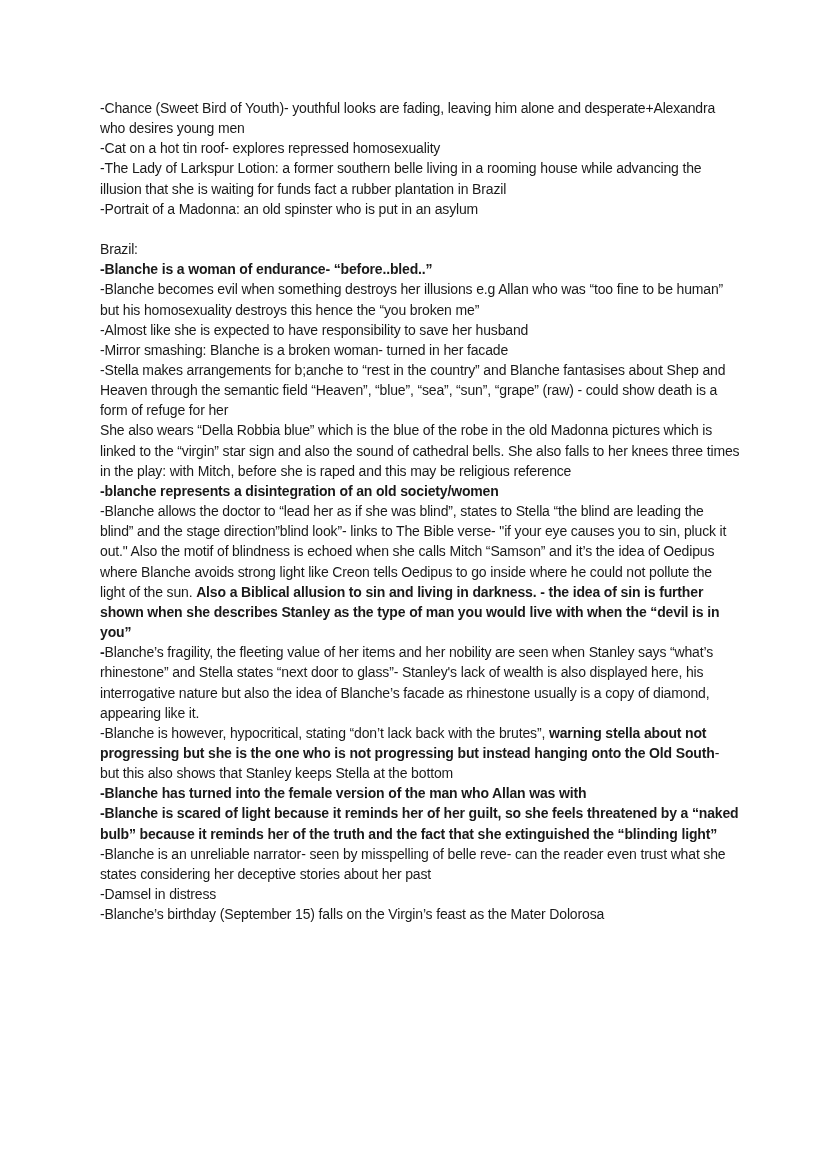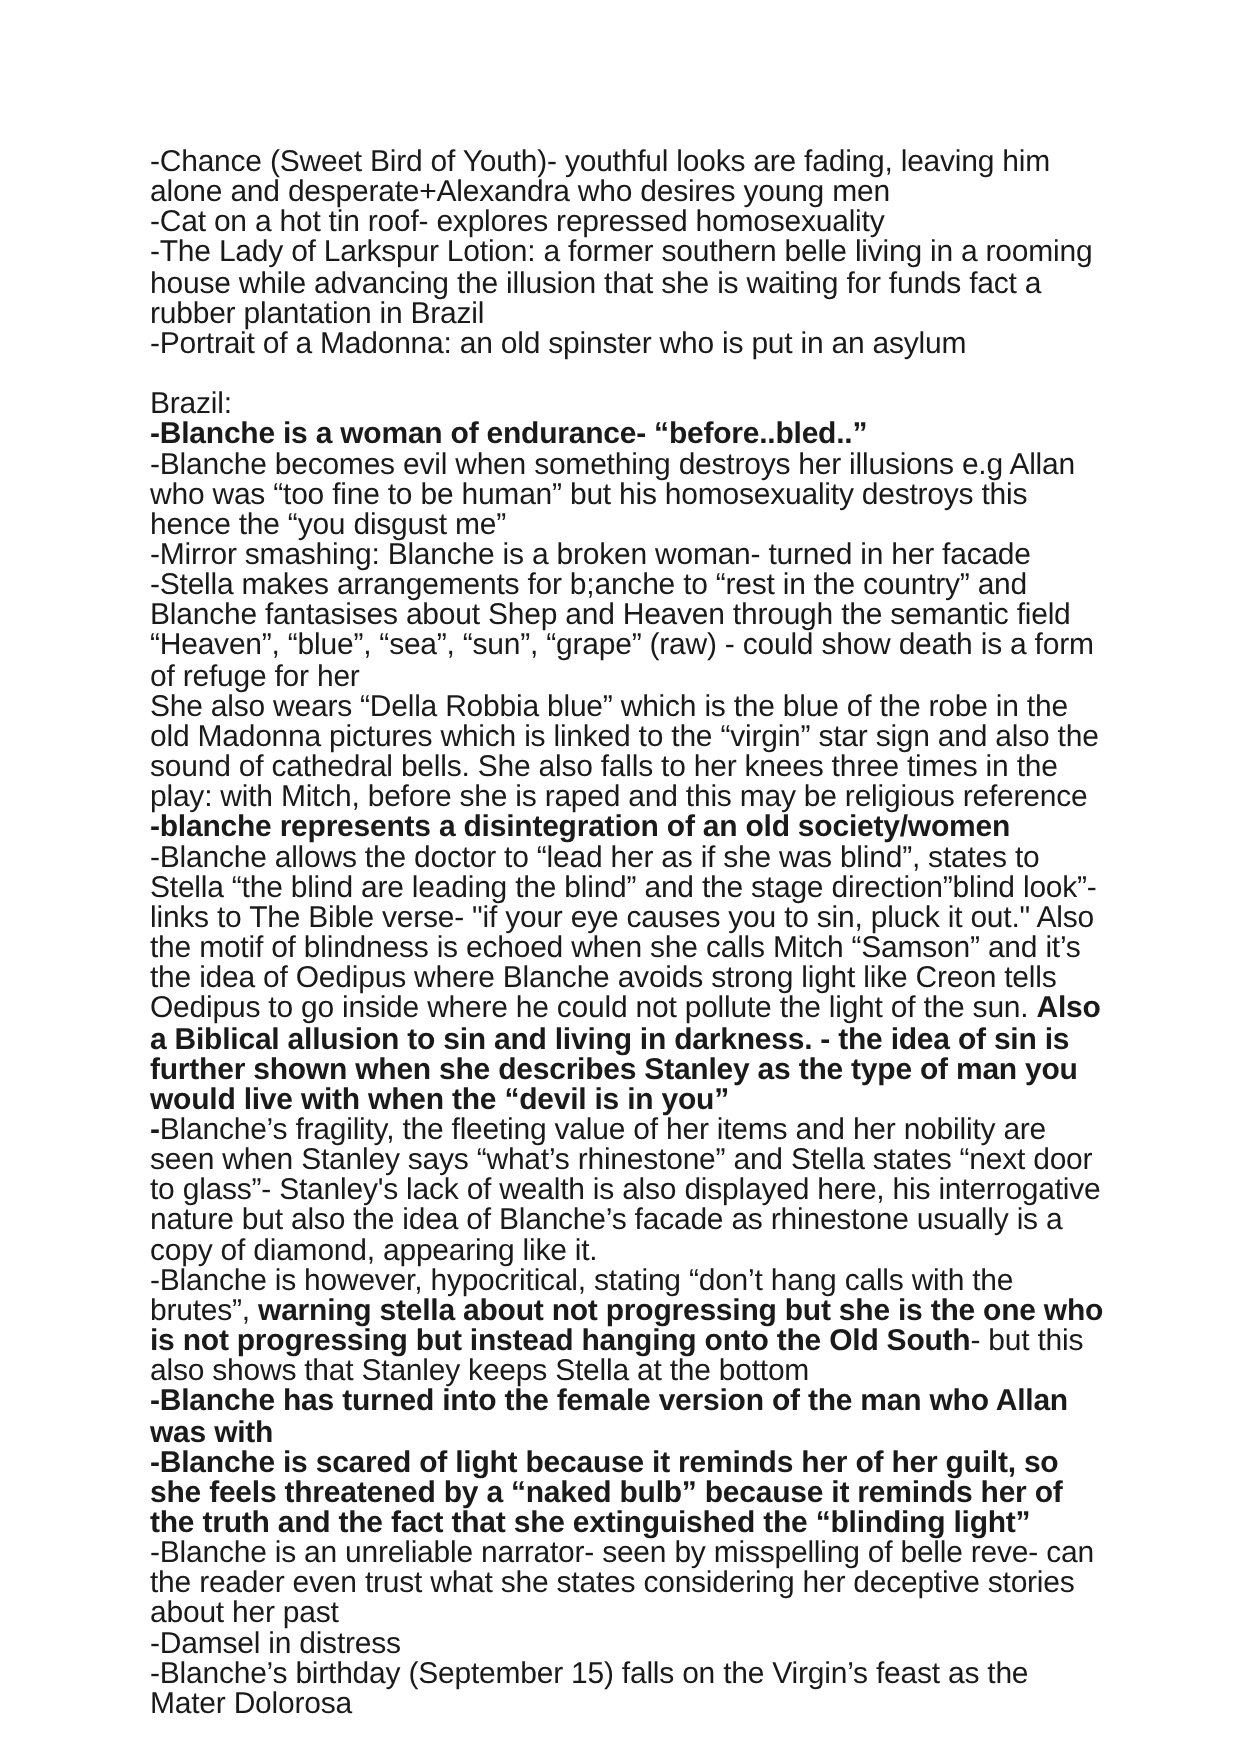--- a/index.html
+++ b/index.html
@@ -12,21 +12,21 @@
       height: 1169px;
       overflow: hidden;
       position: relative;
     }
     .page {
       position: absolute;
       left: 100px;
       top: 98px;
       width: 640px;
       font-family: "Liberation Sans", sans-serif;
-      font-size: 20px;
+      font-size: 14px;
       line-height: 20.15px;
       color: #1a1a1a;
       letter-spacing: -0.15px;
     }
     .para {
       margin: 0;
       padding: 0;
       white-space: normal;
     }
     .b { font-weight: bold; }
@@ -38,26 +38,27 @@
 <div class="page">
   <p class="para">-Chance (Sweet Bird of Youth)- youthful looks are fading, leaving him alone and desperate+Alexandra who desires young men</p>
   <p class="para">-Cat on a hot tin roof- explores repressed homosexuality</p>
   <p class="para">-The Lady of Larkspur Lotion: a former southern belle living in a rooming house while advancing the illusion that she is waiting for funds fact a rubber plantation in Brazil</p>
   <p class="para">-Portrait of a Madonna: an old spinster who is put in an asylum</p>
 
   <div class="gap"></div>
 
   <p class="para">Brazil:</p>
   <p class="para b">-Blanche is a woman of endurance- “before..bled..”</p>
-  <p class="para">-Blanche becomes evil when something destroys her illusions e.g Allan who was “too fine to be human” but his homosexuality destroys this hence the “you disgust me”</p>
+  <p class="para">-Blanche becomes evil when something destroys her illusions e.g Allan who was “too fine to be human” but his homosexuality destroys this hence the “you broken me”</p>
+  <p class="para">-Almost like she is expected to have responsibility to save her husband</p>
   <p class="para">-Mirror smashing: Blanche is a broken woman- turned in her facade</p>
   <p class="para">-Stella makes arrangements for b;anche to “rest in the country” and Blanche fantasises about Shep and Heaven through the semantic field “Heaven”, “blue”, “sea”, “sun”, “grape” (raw) - could show death is a form of refuge for her</p>
   <p class="para">She also wears “Della Robbia blue” which is the blue of the robe in the old Madonna pictures which is linked to the “virgin” star sign and also the sound of cathedral bells. She also falls to her knees three times in the play: with Mitch, before she is raped and this may be religious reference</p>
   <p class="para b">-blanche represents a disintegration of an old society/women</p>
   <p class="para"><span>-Blanche allows the doctor to “lead her as if she was blind”, states to Stella “the blind are leading the blind” and the stage direction”blind look”- links to The Bible verse- "if your eye causes you to sin, pluck it out." Also the motif of blindness is echoed when she calls Mitch “Samson” and it’s the idea of Oedipus where Blanche avoids strong light like Creon tells Oedipus to go inside where he could not pollute the light of the sun. </span><span class="b">Also a Biblical allusion to sin and living in darkness. - the idea of sin is further shown when she describes Stanley as the type of man you would live with when the “devil is in you”</span></p>
   <p class="para"><span class="b">-</span><span>Blanche’s fragility, the fleeting value of her items and her nobility are seen when Stanley says “what’s rhinestone” and Stella states “next door to glass”- Stanley's lack of wealth is also displayed here, his interrogative nature but also the idea of Blanche’s facade as rhinestone usually is a copy of diamond, appearing like it.</span></p>
-  <p class="para"><span>-Blanche is however, hypocritical, stating “don’t hang calls with the brutes”, </span><span class="b">warning stella about not progressing but she is the one who is not progressing but instead hanging onto the Old South</span><span>- but this also shows that Stanley keeps Stella at the bottom</span></p>
+  <p class="para"><span>-Blanche is however, hypocritical, stating “don’t lack back with the brutes”, </span><span class="b">warning stella about not progressing but she is the one who is not progressing but instead hanging onto the Old South</span><span>- but this also shows that Stanley keeps Stella at the bottom</span></p>
   <p class="para b">-Blanche has turned into the female version of the man who Allan was with</p>
   <p class="para b">-Blanche is scared of light because it reminds her of her guilt, so she feels threatened by a “naked bulb” because it reminds her of the truth and the fact that she extinguished the “blinding light”</p>
   <p class="para">-Blanche is an unreliable narrator- seen by misspelling of belle reve- can the reader even trust what she states considering her deceptive stories about her past</p>
   <p class="para">-Damsel in distress</p>
   <p class="para">-Blanche’s birthday (September 15) falls on the Virgin’s feast as the Mater Dolorosa</p>
 </div>
 
 </body></html>

